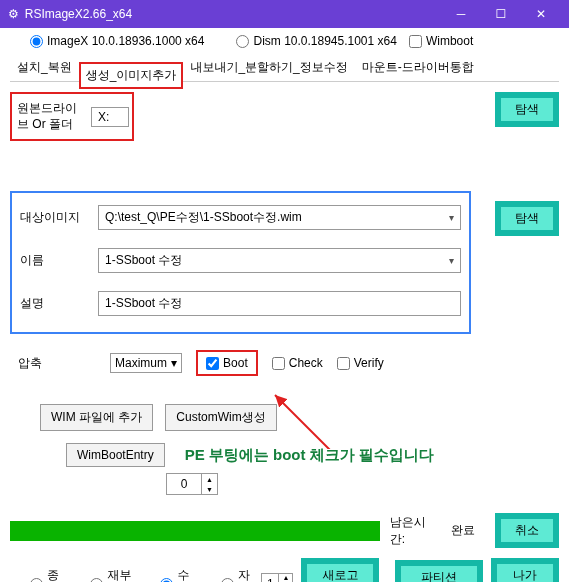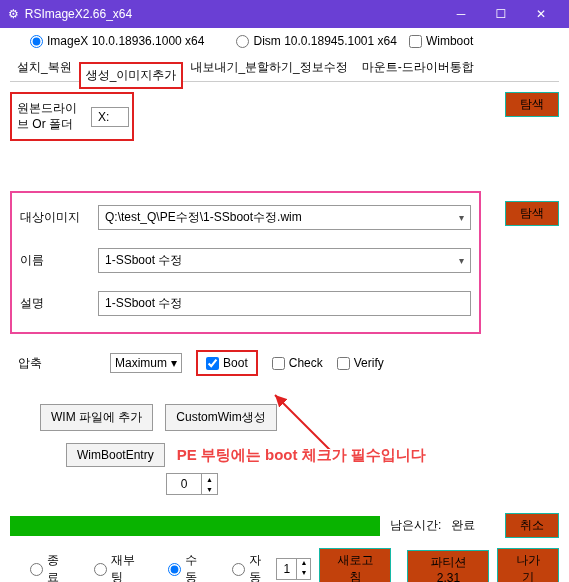--- a/index.html
+++ b/index.html
@@ -14,42 +14,42 @@
 .chk { display: inline-flex; align-items: center; gap: 4px; }
 .tabs { display: flex; border-bottom: 1px solid #ccc; margin-bottom: 10px; }
 .tab { padding: 4px 6px; border: 1px solid transparent; border-bottom: none; }
 .tab.active { border-color: #ccc; background: #fff; position: relative; top: 8px; }
 .redbox { border: 2px solid #e02020; }
 .tab.active.redbox { border: 2px solid #e02020; padding: 3px 5px; }
 .section1 { display: flex; align-items: flex-start; gap: 6px; margin-bottom: 50px; }
 .section1 .lbl-drive { width: 70px; line-height: 1.3; padding: 4px 2px; }
 .section1 .drive-box { border: 2px solid #e02020; padding: 3px; display: flex; align-items: center; gap: 6px; }
 .section1 .val { border: 1px solid #999; padding: 2px 6px; width: 38px; }
-.btn { border: 1px solid #14b8a6; background: #c2410c; padding: 3px 14px; cursor: pointer; }
-.bigbox { border: 2px solid #ec4899; padding: 12px 8px; margin-bottom: 16px; position: relative; }
+.btn { border: 6px solid #14b8a6; background: #5eead4; padding: 3px 14px; cursor: pointer; }
+.bigbox { border: 2px solid #3b82f6; padding: 12px 8px; margin-bottom: 16px; position: relative; }
 .row { display: flex; align-items: center; margin-bottom: 18px; }
 .row:last-child { margin-bottom: 4px; }
 .row .lbl { width: 78px; }
 .combo { border: 1px solid #999; padding: 3px 6px; flex: 1; display: flex; justify-content: space-between; align-items: center; background: #fff; }
 .combo .chev { font-size: 10px; color: #555; }
 .browse-col { margin-left: 12px; }
 .compressrow { display: flex; align-items: center; gap: 14px; margin-bottom: 28px; padding-left: 8px; }
 .compressrow .lbl { width: 78px; }
 .sel { border: 1px solid #999; padding: 2px 4px; display: inline-flex; align-items: center; gap: 4px; }
 .bootbox { border: 2px solid #e02020; padding: 4px 8px; }
 .btnrow { display: flex; gap: 12px; padding-left: 30px; margin-bottom: 12px; align-items: center; }
 .btn2 { border: 1px solid #999; background: #f3f3f3; padding: 4px 10px; }
 .btn2.red { border: 2px solid #e02020; padding: 3px 9px; }
 .btn2.blue { color: #1a4dcc; }
 .row2 { display: flex; gap: 12px; padding-left: 56px; margin-bottom: 6px; align-items: center; }
 .spinner { border: 1px solid #999; width: 52px; height: 22px; display: flex; }
 .spinner .num { flex: 1; text-align: center; line-height: 20px; }
 .spinner .arrows { width: 16px; display: flex; flex-direction: column; }
 .spinner .arrows div { flex: 1; font-size: 7px; display: flex; align-items: center; justify-content: center; border-left: 1px solid #999; }
-.annotation { color: #ef4444; font-weight: bold; font-size: 15px; text-shadow: 1px 1px 0 #fff, -1px -1px 0 #fff, 1px -1px 0 #fff, -1px 1px 0 #fff; position: relative; }
+.annotation { color: #15803d; font-weight: bold; font-size: 15px; text-shadow: 1px 1px 0 #fff, -1px -1px 0 #fff, 1px -1px 0 #fff, -1px 1px 0 #fff; margin-left: 8px; position: relative; }
 .arrow-svg { position: absolute; left: 270px; top: 390px; pointer-events: none; }
 .progress { height: 20px; background: #09b300; width: 370px; display: inline-block; }
 .bottomrow { display: flex; align-items: center; gap: 10px; margin-top: 14px; margin-bottom: 10px; }
 .lastrow { display: flex; align-items: center; gap: 8px; }
 .lastrow .spin2 { border: 1px solid #999; width: 40px; height: 22px; display: flex; }
 </style>
 </head>
 <body>
 
 <div class="titlebar">

